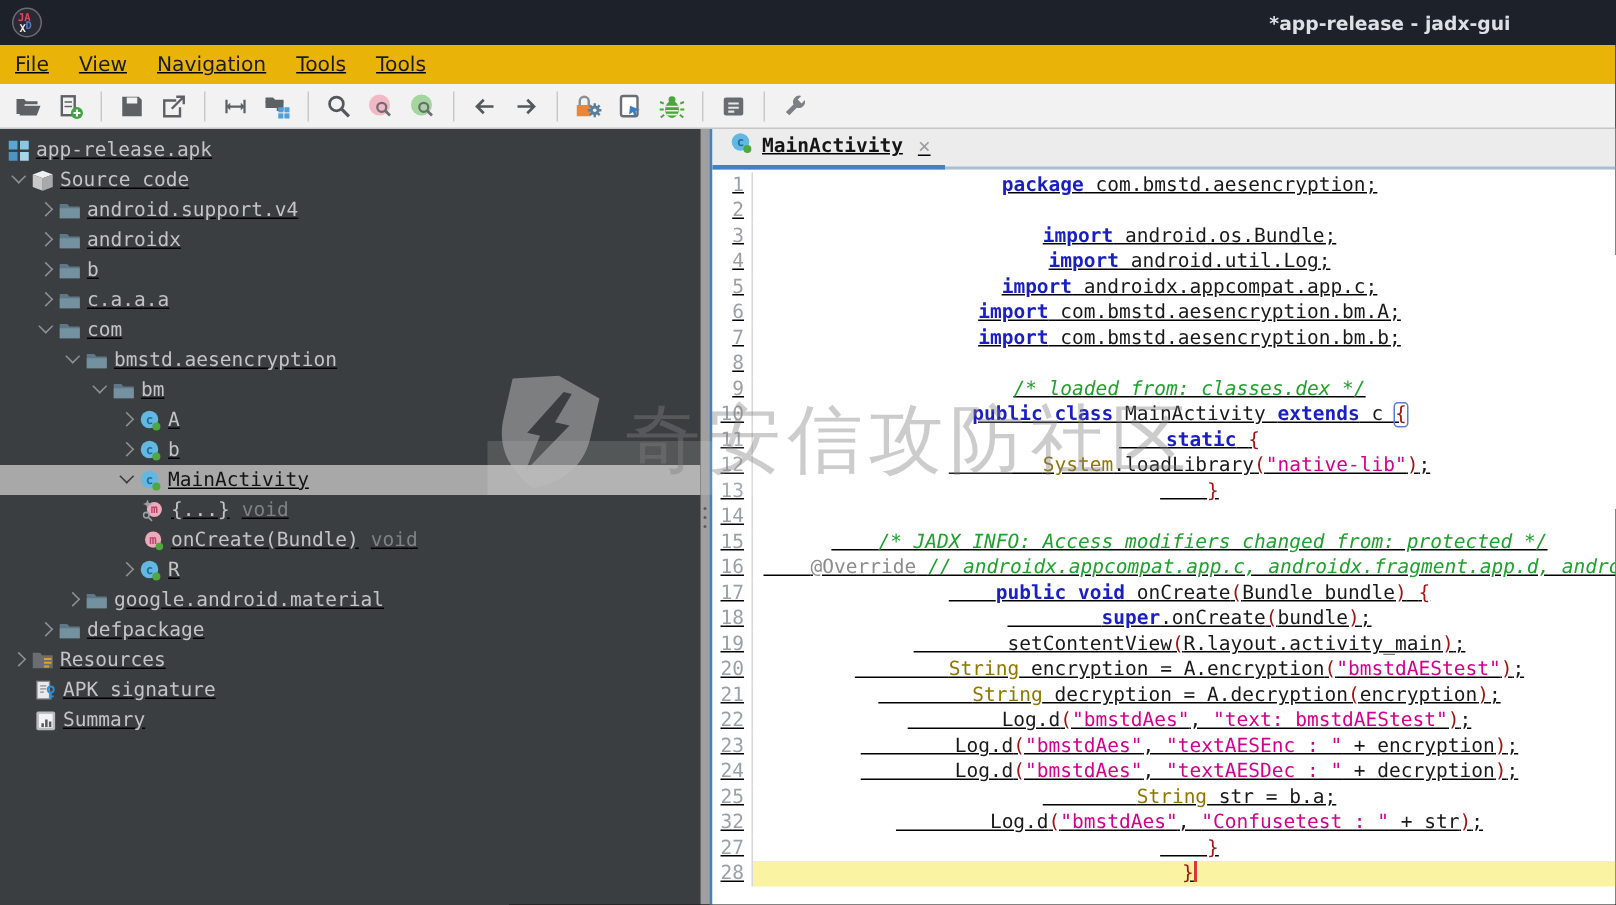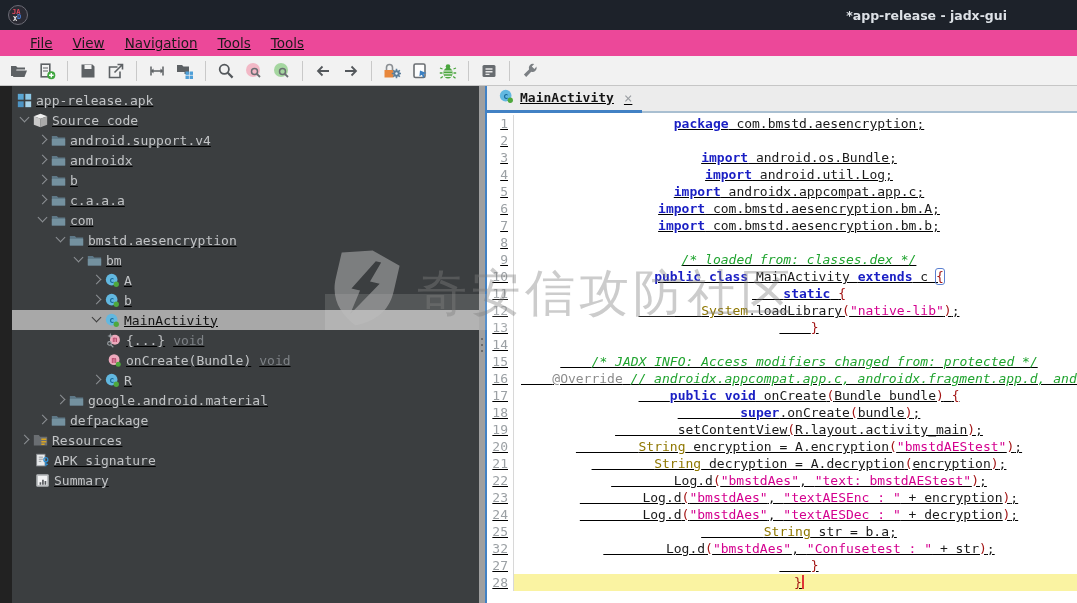--- a/index.html
+++ b/index.html
@@ -9,30 +9,30 @@
   
   .titlebar { height:30px; background:#1d222a; display:flex; align-items:center; position:relative; flex:0 0 auto; }
   .app-logo { width:20px; height:20px; margin-left:8px; border-radius:50%; background:#2a2a33; border:1px solid #6b6b75; position:relative; overflow:hidden; }
   .app-logo i { position:absolute; font-style:normal; font-weight:bold; font-size:7px; font-family:"DejaVu Sans Mono",monospace; }
   .app-logo .l1 { color:#e0485f; left:3px; top:2px; }
   .app-logo .l2 { color:#4a7dd4; left:8px; top:7px; }
   .app-logo .l3 { color:#f0f0f0; left:4px; top:9px; }
   .win-title { position:absolute; right:70px; top:0; height:30px; display:flex; align-items:center; color:#dde1e6; font-size:12.5px; font-weight:600; }
 
   
-  .menubar { height:26px; background:#ec4899; display:flex; align-items:center; padding-left:20px; flex:0 0 auto; }
+  .menubar { height:26px; background:#eab308; display:flex; align-items:center; padding-left:0; flex:0 0 auto; }
   .menu-item { padding:0 10px; font-size:13.5px; color:#1c1c1c; height:26px; display:flex; align-items:center; cursor:default; }
 
   
   .toolbar { height:30px; background:#f2f2f2; border-bottom:1px solid #c6c6c6; display:flex; align-items:center; padding-left:6px; gap:2px; flex:0 0 auto; }
   .tb-btn { width:26px; height:24px; display:flex; align-items:center; justify-content:center; border-radius:3px; }
   .tb-sep { width:1px; height:20px; background:#c9c9c9; margin:0 5px; }
 
   
-  .main { flex:1; display:flex; min-height:0;margin-left:12px; }
+  .main { flex:1; display:flex; min-height:0; }
 
   
   .tree { width:467px; background:#3b3e40; overflow:hidden; padding-top:4px; font-family:"DejaVu Sans Mono",monospace; font-size:13px; flex:0 0 auto; }
   .trow { height:20px; display:flex; align-items:center; color:#c2c4c6; white-space:pre; cursor:default; }
   .trow.sel { background:#a8a8a8; color:#141414; }
   .trow .chev { width:16px; height:16px; flex:0 0 auto; position:relative; }
   .trow .chev::before { content:""; position:absolute; left:5px; top:4px; width:6px; height:6px; border-right:1.5px solid #8d9194; border-bottom:1.5px solid #8d9194; }
   .trow.sel .chev::before { border-color:#3c3c3c; }
   .trow .chev.closed::before { transform:rotate(-45deg); }
   .trow .chev.open::before { transform:rotate(45deg); top:2px; }

